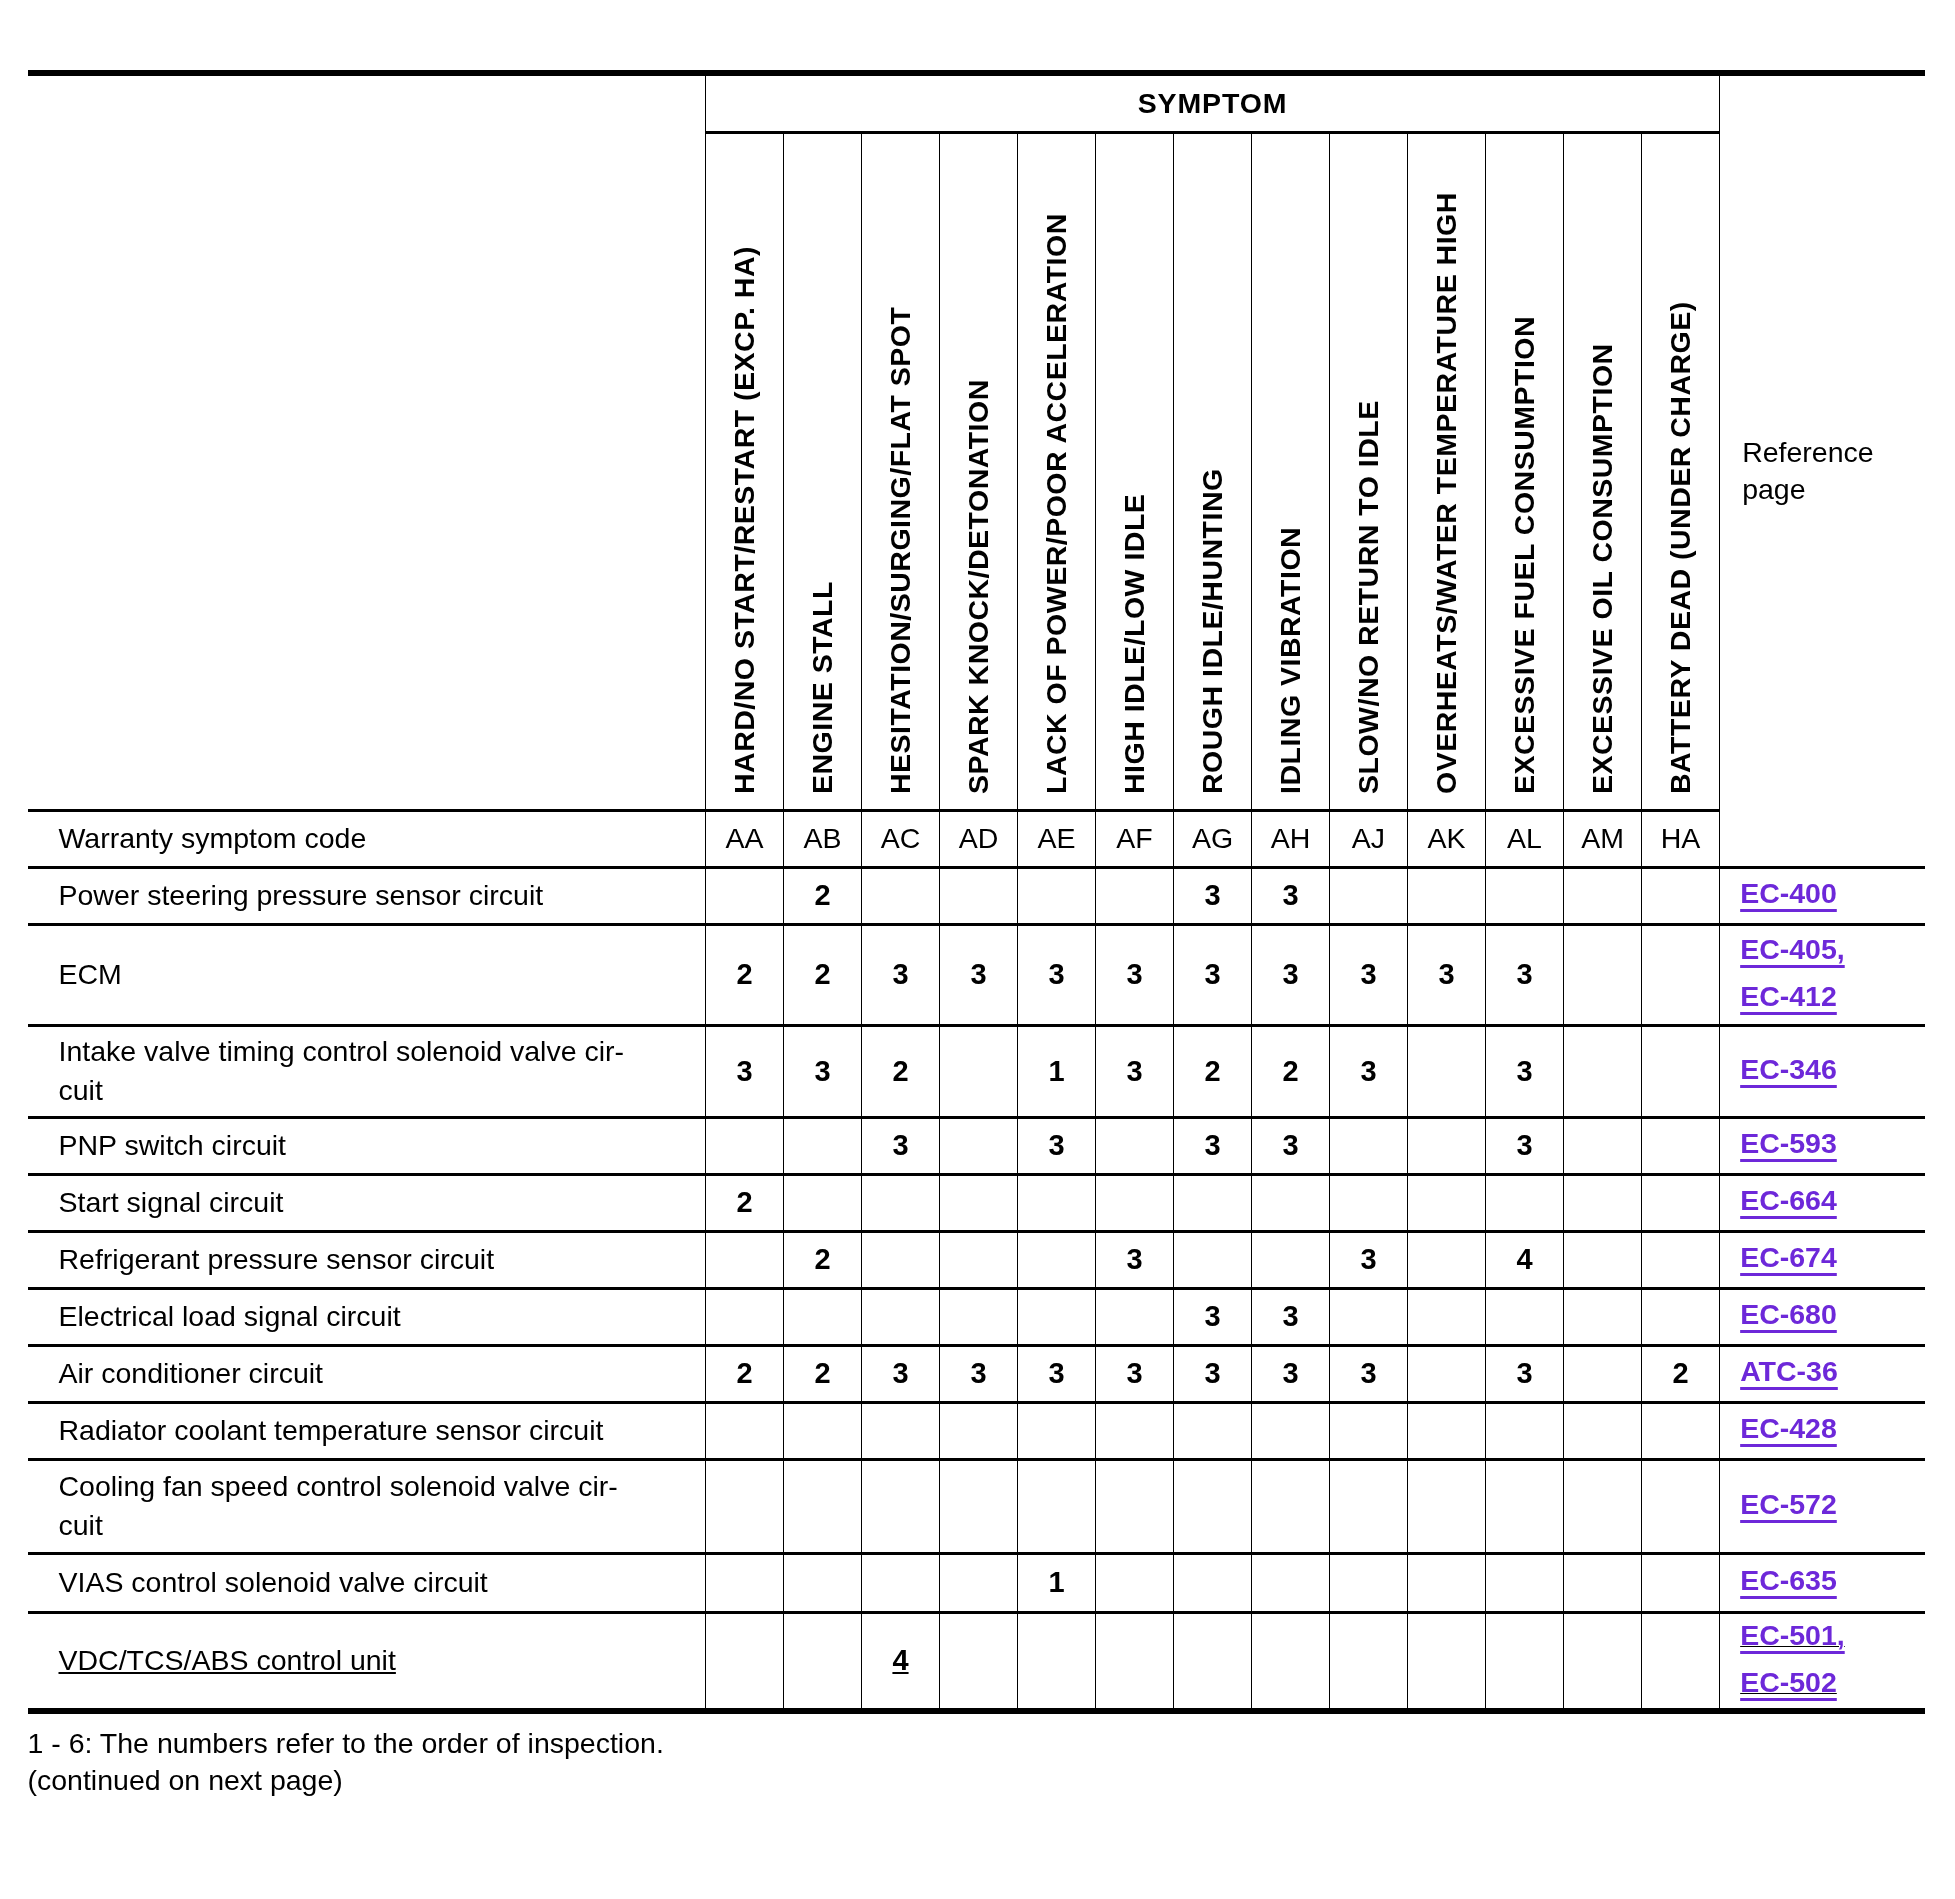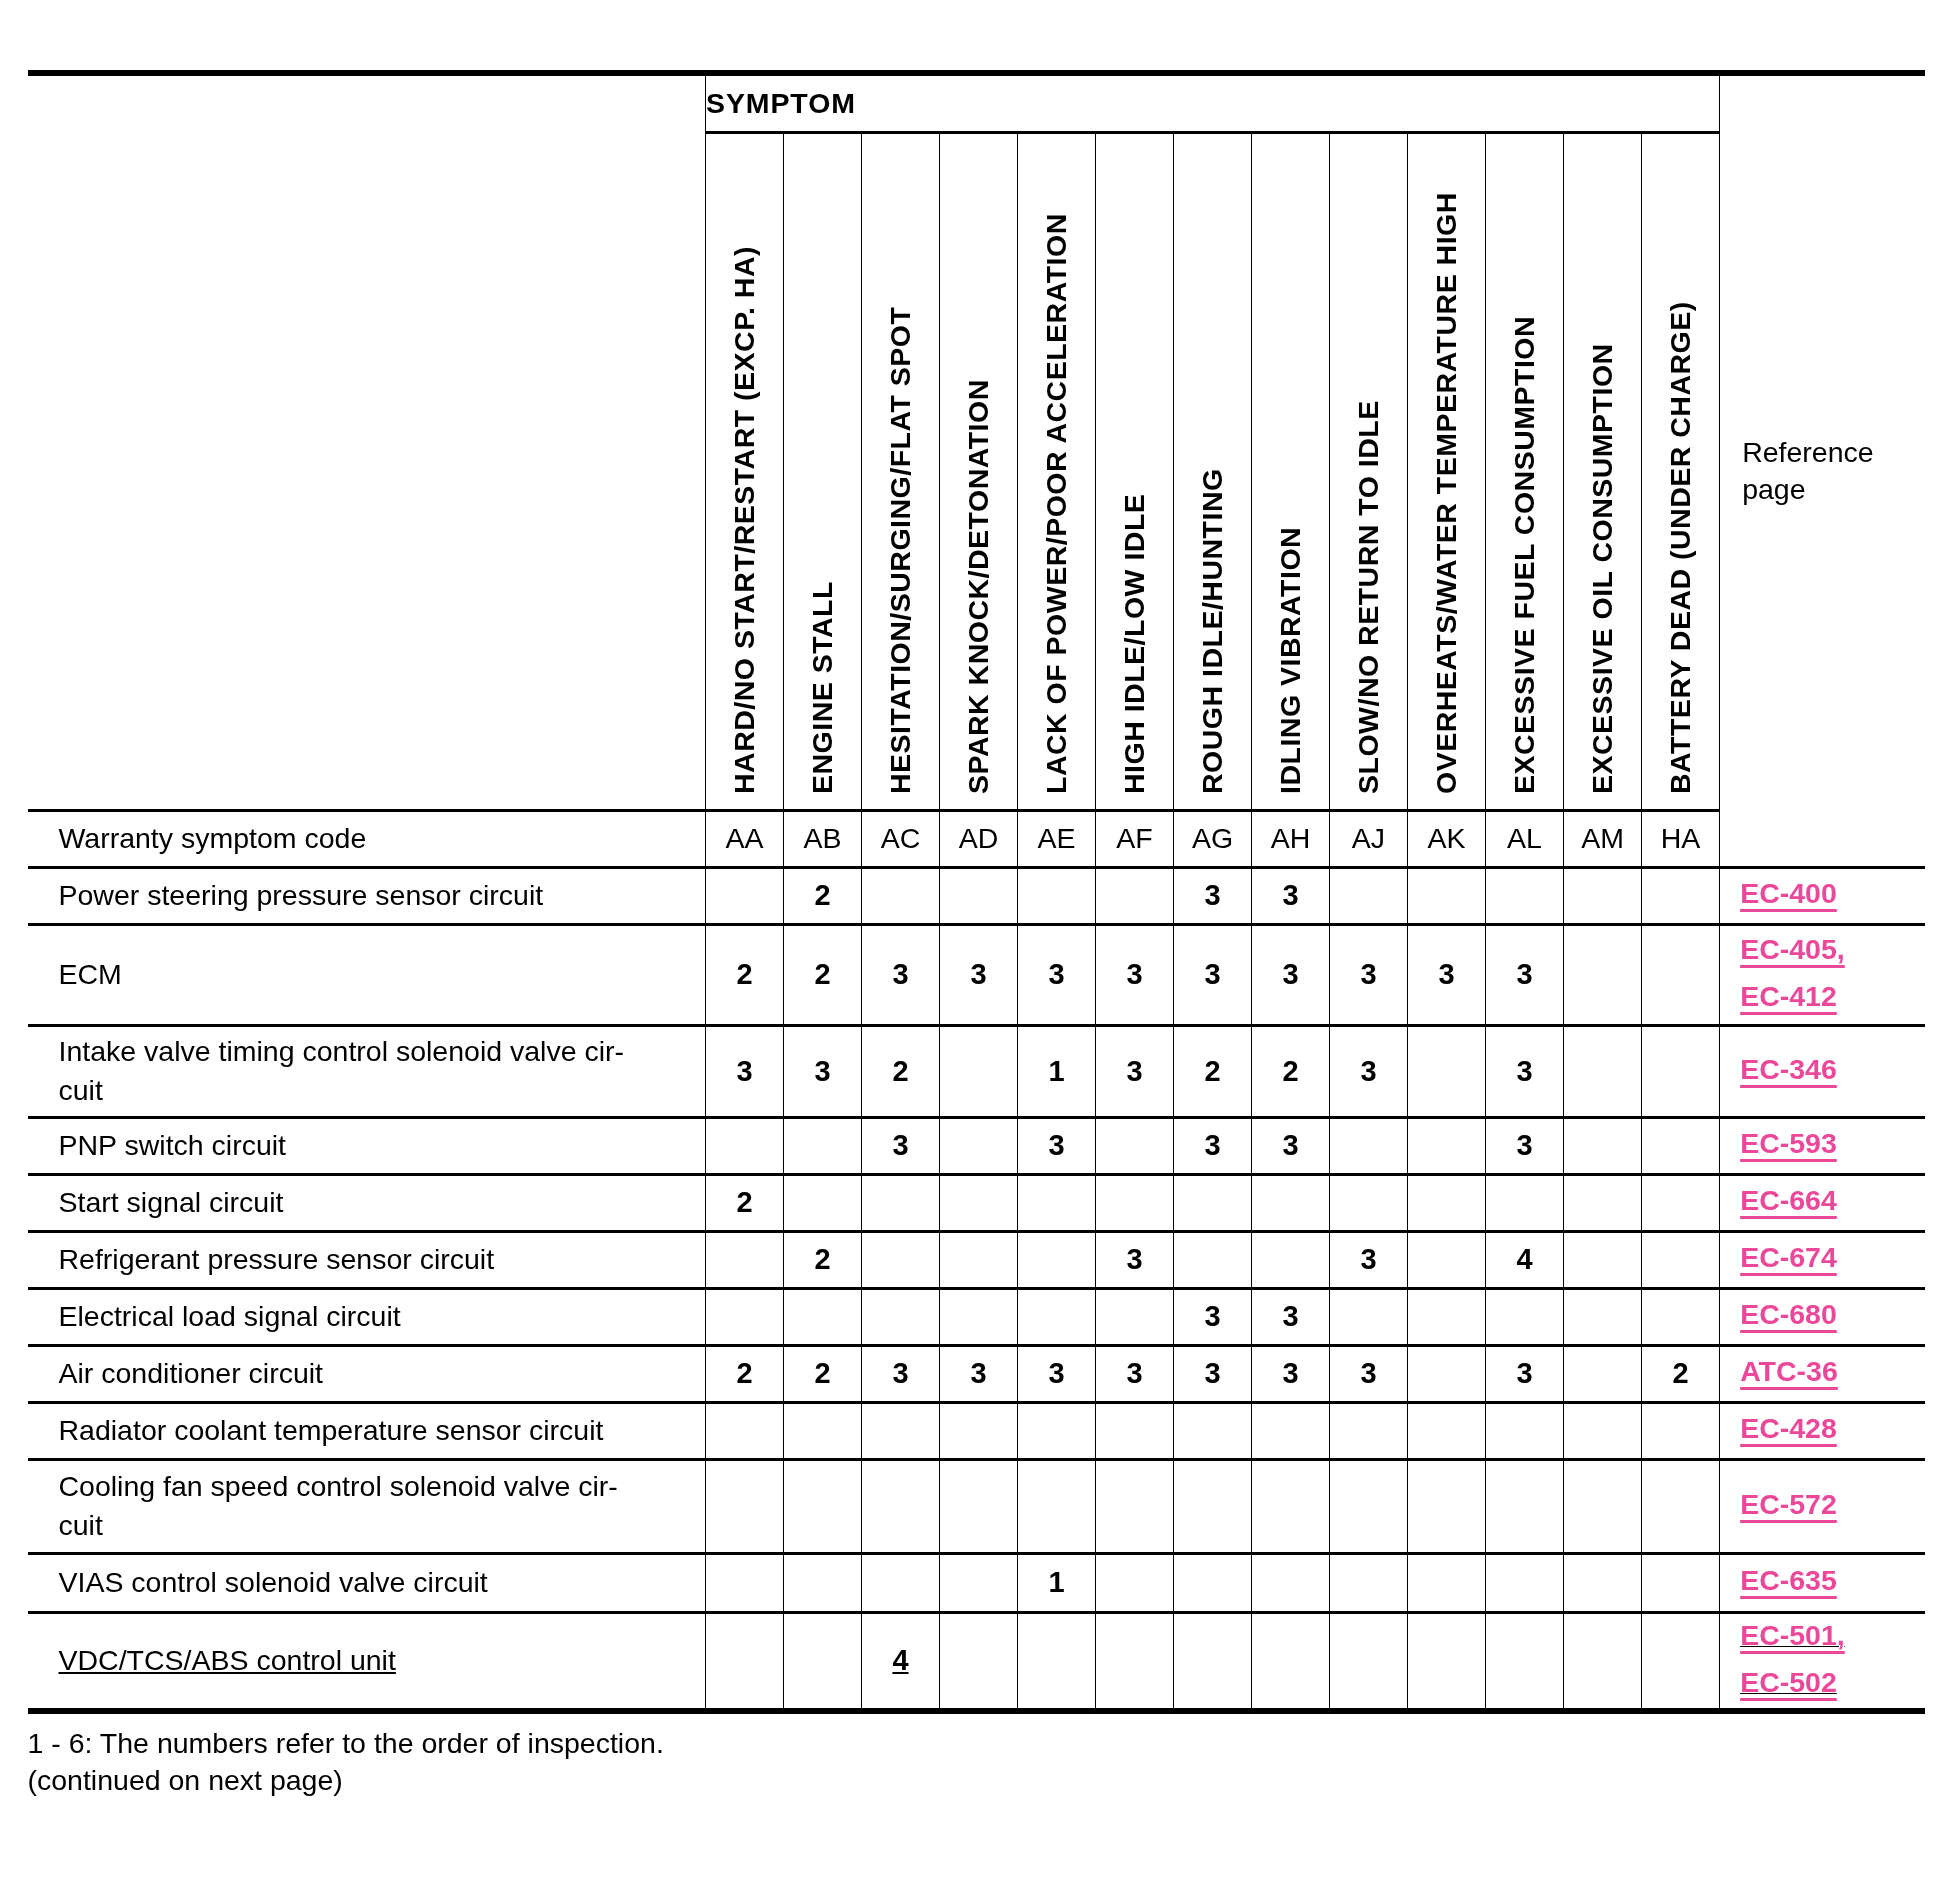--- a/index.html
+++ b/index.html
@@ -24,20 +24,21 @@
   
   td.vline{border-left:1.8px solid #000;}
 
   
   td.hline{border-top:3.7px solid #000;}
 
   td.corner{border:none;}
   td.sym-title{
     border-left:1.8px solid #000;
     border-bottom:3.7px solid #000;
+    text-align:center;
     font-size:28.5px;font-weight:700;letter-spacing:0.9px;
   }
   td.ref-head{
     border-left:1.8px solid #000;
     font-size:28.5px;
     padding-left:22px;
     line-height:37px;
     vertical-align:middle;
   }
   td.rot{position:relative;}
@@ -65,21 +66,21 @@
   td.val{
     text-align:center;
     font-size:29px;font-weight:700;
   }
   td.refcell{
     padding-left:20px;
     line-height:42px;
   }
   .ref-link{
     font-size:28.5px;font-weight:700;
-    color:#ec4899;
+    color:#6d28d9;
     text-decoration:underline;
     text-decoration-thickness:2.8px;
     text-underline-offset:5.5px;
     white-space:pre-line;
     cursor:pointer;
   }
   .footnote{
     font-size:28.5px;
     line-height:37px;
     margin:0;

